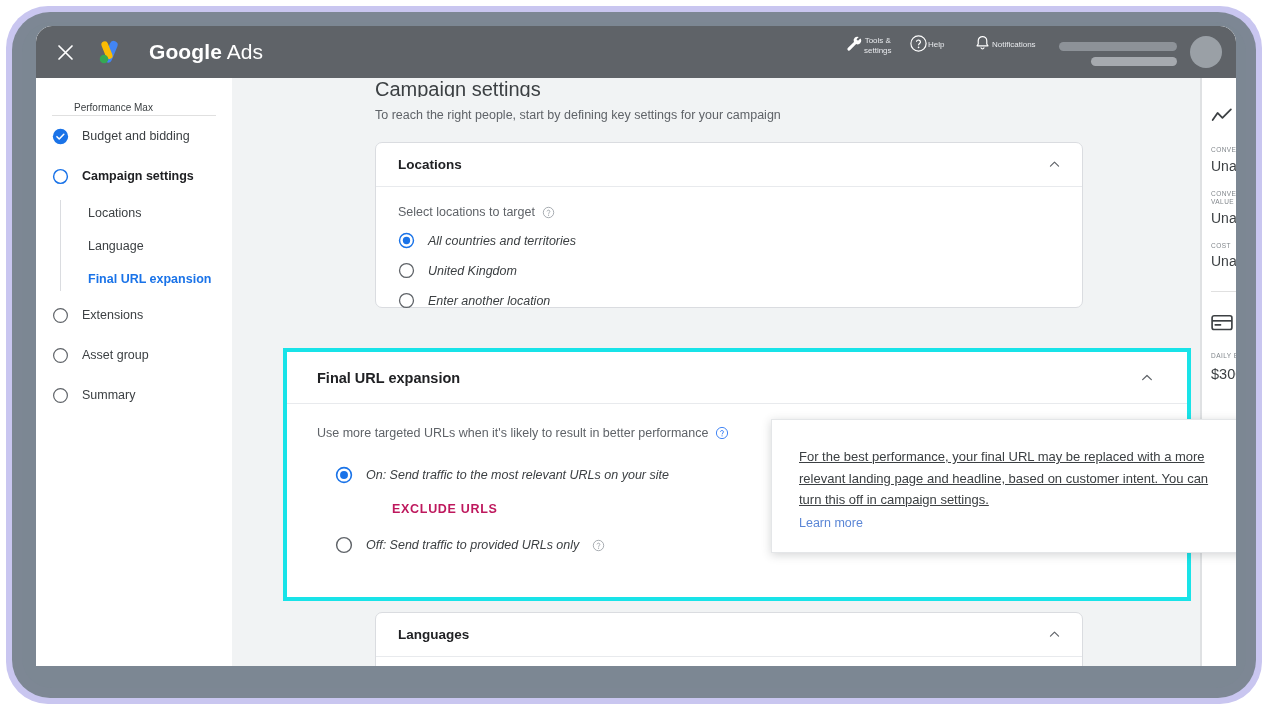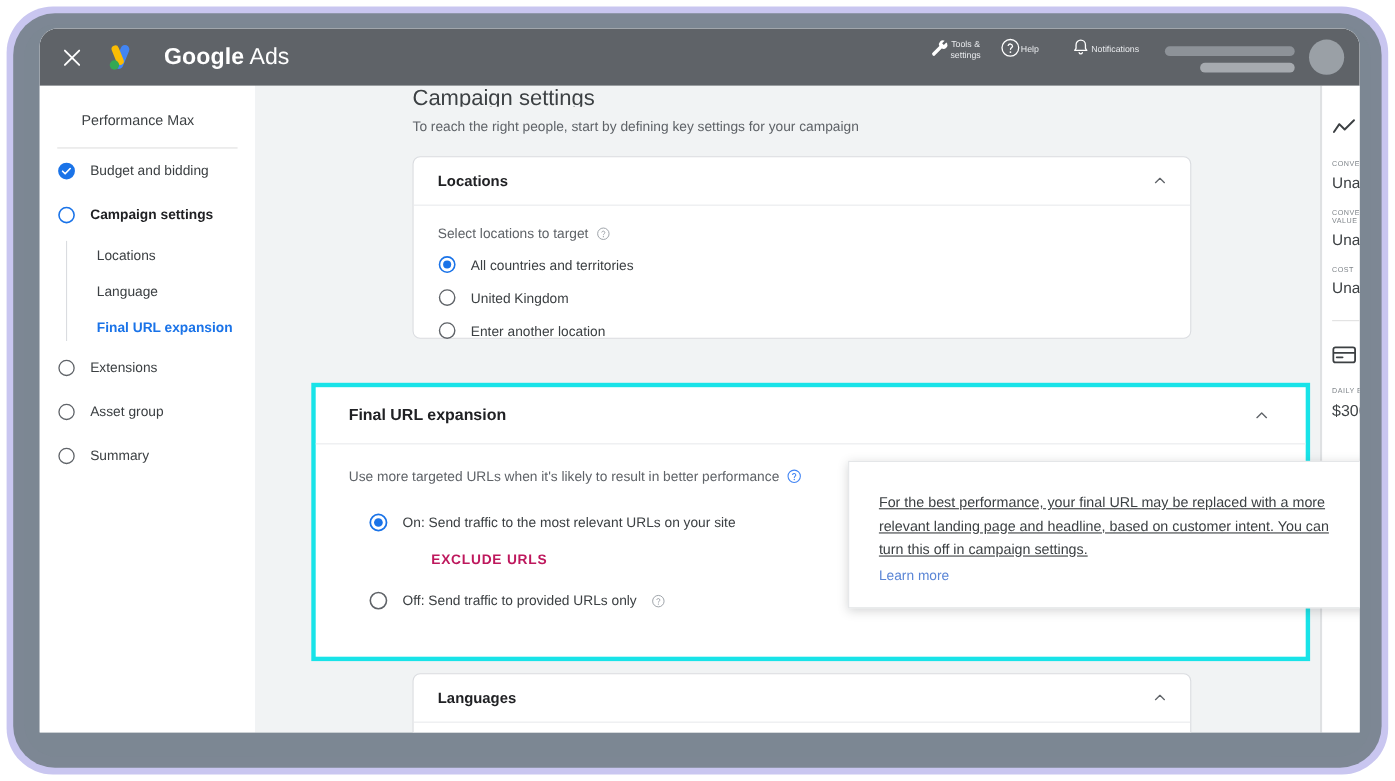--- a/index.html
+++ b/index.html
@@ -117,24 +117,24 @@
 
   
   .sidebar {
     position: absolute;
     left: 0; top: 52px;
     width: 196px; height: 588px;
     background: #ffffff;
     padding-top: 24px;
   }
   .sb-title {
-    font-size: 13px;
+    font-size: 10px;
     color: #3c4043;
     padding: 0 0 0 38px;
-    margin-bottom: 17px;
+    margin-bottom: 2px;
   }
   .sb-divider {
     height: 1px;
     background: #e0e0e0;
     margin: 0 16px 0 16px;
   }
   .sb-step {
     display: flex;
     align-items: center;
     height: 40px;
@@ -222,21 +222,21 @@
     align-items: center;
     gap: 7px;
   }
 
   .radio-row {
     display: flex;
     align-items: center;
     gap: 13px;
     cursor: pointer;
   }
-  .radio-lbl { font-size: 12.5px; color: #3c4043; }
+  .radio-lbl { font-size: 12.5px; color: #3c4043; font-style: italic; }
 
   .chev { display: block; }
   .help { display: block; }
 
   
   #locations-card { left: 143px; top: 64px; width: 708px; height: 166px; }
   #locations-card .card-head { height: 44px; }
   #locations-card .card-body { padding-top: 18px; }
   #locations-card .radio-row { margin-top: 13px; }
 

